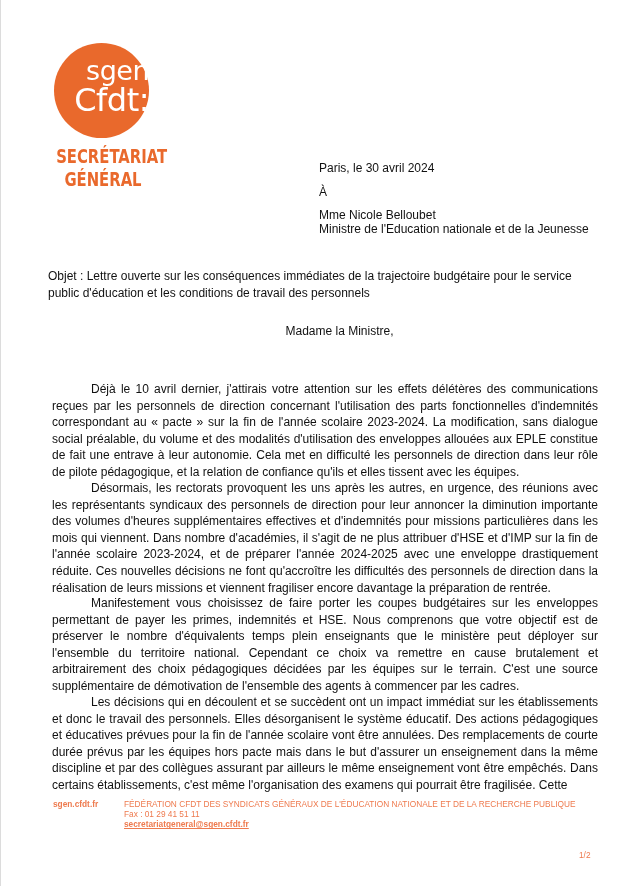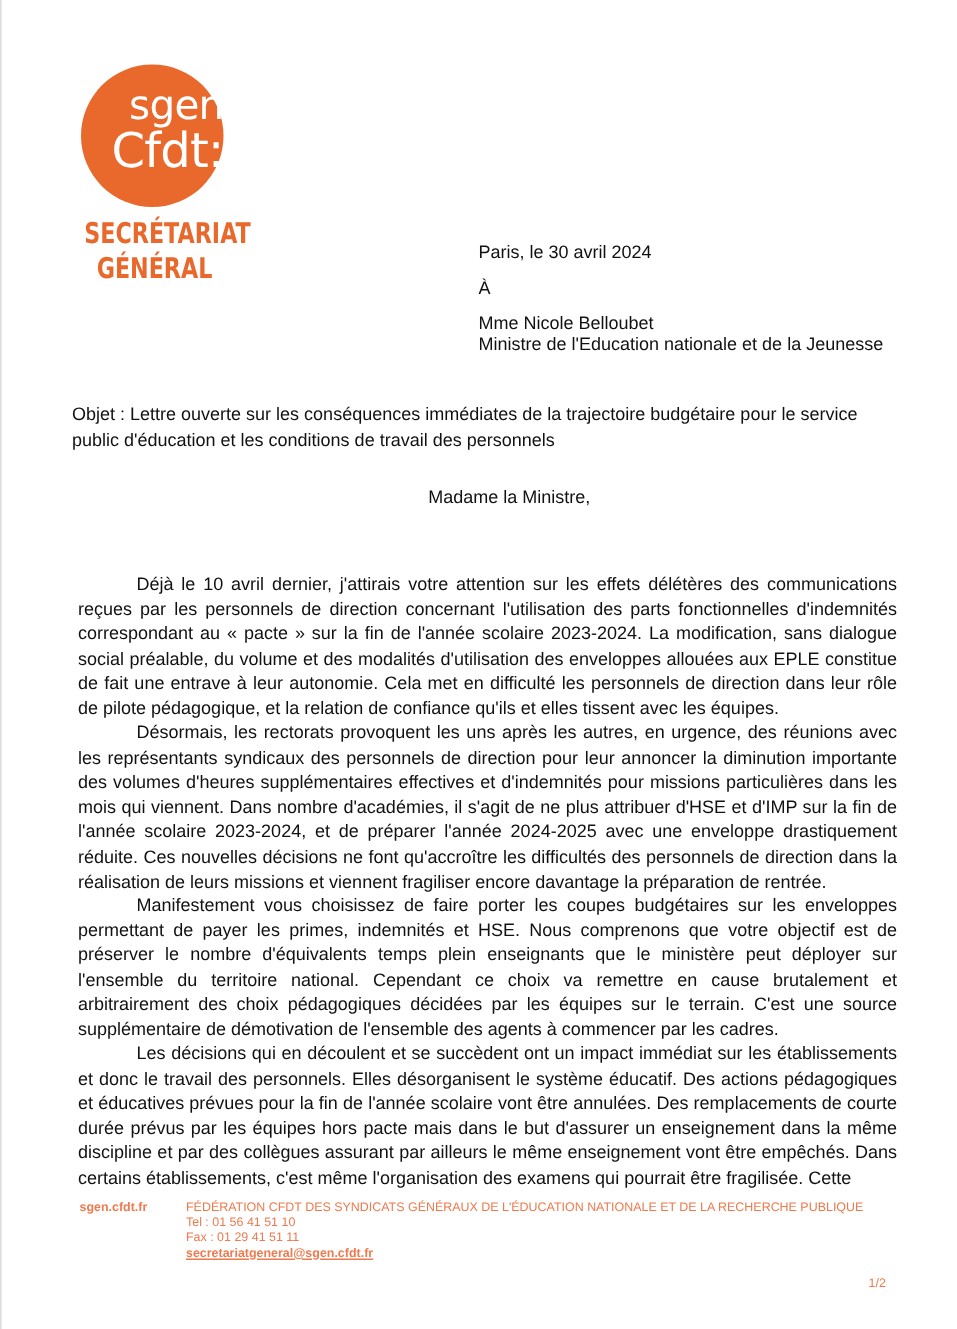--- a/index.html
+++ b/index.html
@@ -40,17 +40,16 @@
 <div class="salut">Madame la Ministre,</div>
 
 <p class="para" style="top:377px">Déjà le 10 avril dernier, j'attirais votre attention sur les effets délétères des communications reçues par les personnels de direction concernant l'utilisation des parts fonctionnelles d'indemnités correspondant au « pacte » sur la fin de l'année scolaire 2023-2024. La modification, sans dialogue social préalable, du volume et des modalités d'utilisation des enveloppes allouées aux EPLE constitue de fait une entrave à leur autonomie. Cela met en difficulté les personnels de direction dans leur rôle de pilote pédagogique, et la relation de confiance qu'ils et elles tissent avec les équipes.</p>
 <p class="para" style="top:476px">Désormais, les rectorats provoquent les uns après les autres, en urgence, des réunions avec les représentants syndicaux des personnels de direction pour leur annoncer la diminution importante des volumes d'heures supplémentaires effectives et d'indemnités pour missions particulières dans les mois qui viennent. Dans nombre d'académies, il s'agit de ne plus attribuer d'HSE et d'IMP sur la fin de l'année scolaire 2023-2024, et de préparer l'année 2024-2025 avec une enveloppe drastiquement réduite. Ces nouvelles décisions ne font qu'accroître les difficultés des personnels de direction dans la réalisation de leurs missions et viennent fragiliser encore davantage la préparation de rentrée.</p>
 <p class="para" style="top:591px">Manifestement vous choisissez de faire porter les coupes budgétaires sur les enveloppes permettant de payer les primes, indemnités et HSE. Nous comprenons que votre objectif est de préserver le nombre d'équivalents temps plein enseignants que le ministère peut déployer sur l'ensemble du territoire national. Cependant ce choix va remettre en cause brutalement et arbitrairement des choix pédagogiques décidées par les équipes sur le terrain. C'est une source supplémentaire de démotivation de l'ensemble des agents à commencer par les cadres.</p>
 <p class="para" style="top:690px">Les décisions qui en découlent et se succèdent ont un impact immédiat sur les établissements et donc le travail des personnels. Elles désorganisent le système éducatif. Des actions pédagogiques et éducatives prévues pour la fin de l'année scolaire vont être annulées. Des remplacements de courte durée prévus par les équipes hors pacte mais dans le but d'assurer un enseignement dans la même discipline et par des collègues assurant par ailleurs le même enseignement vont être empêchés. Dans certains établissements, c'est même l'organisation des examens qui pourrait être fragilisée. Cette</p>
 
 <div class="footer" style="left:52px; top:799px;"><span class="site">sgen.cfdt.fr</span></div>
 <div class="footer" style="left:99px; top:799px;margin-left:24px;">
   <div>FÉDÉRATION CFDT DES SYNDICATS GÉNÉRAUX DE L'ÉDUCATION NATIONALE ET DE LA RECHERCHE PUBLIQUE</div>
-  <div>Tel :  01 56 41 51 10</div>
   <div>Fax : 01 29 41 51 11</div>
   <div><a>secretariatgeneral@sgen.cfdt.fr</a></div>
 </div>
 <div class="footer" style="left:578px; top:850px;">1/2</div>
 
 </body></html>

